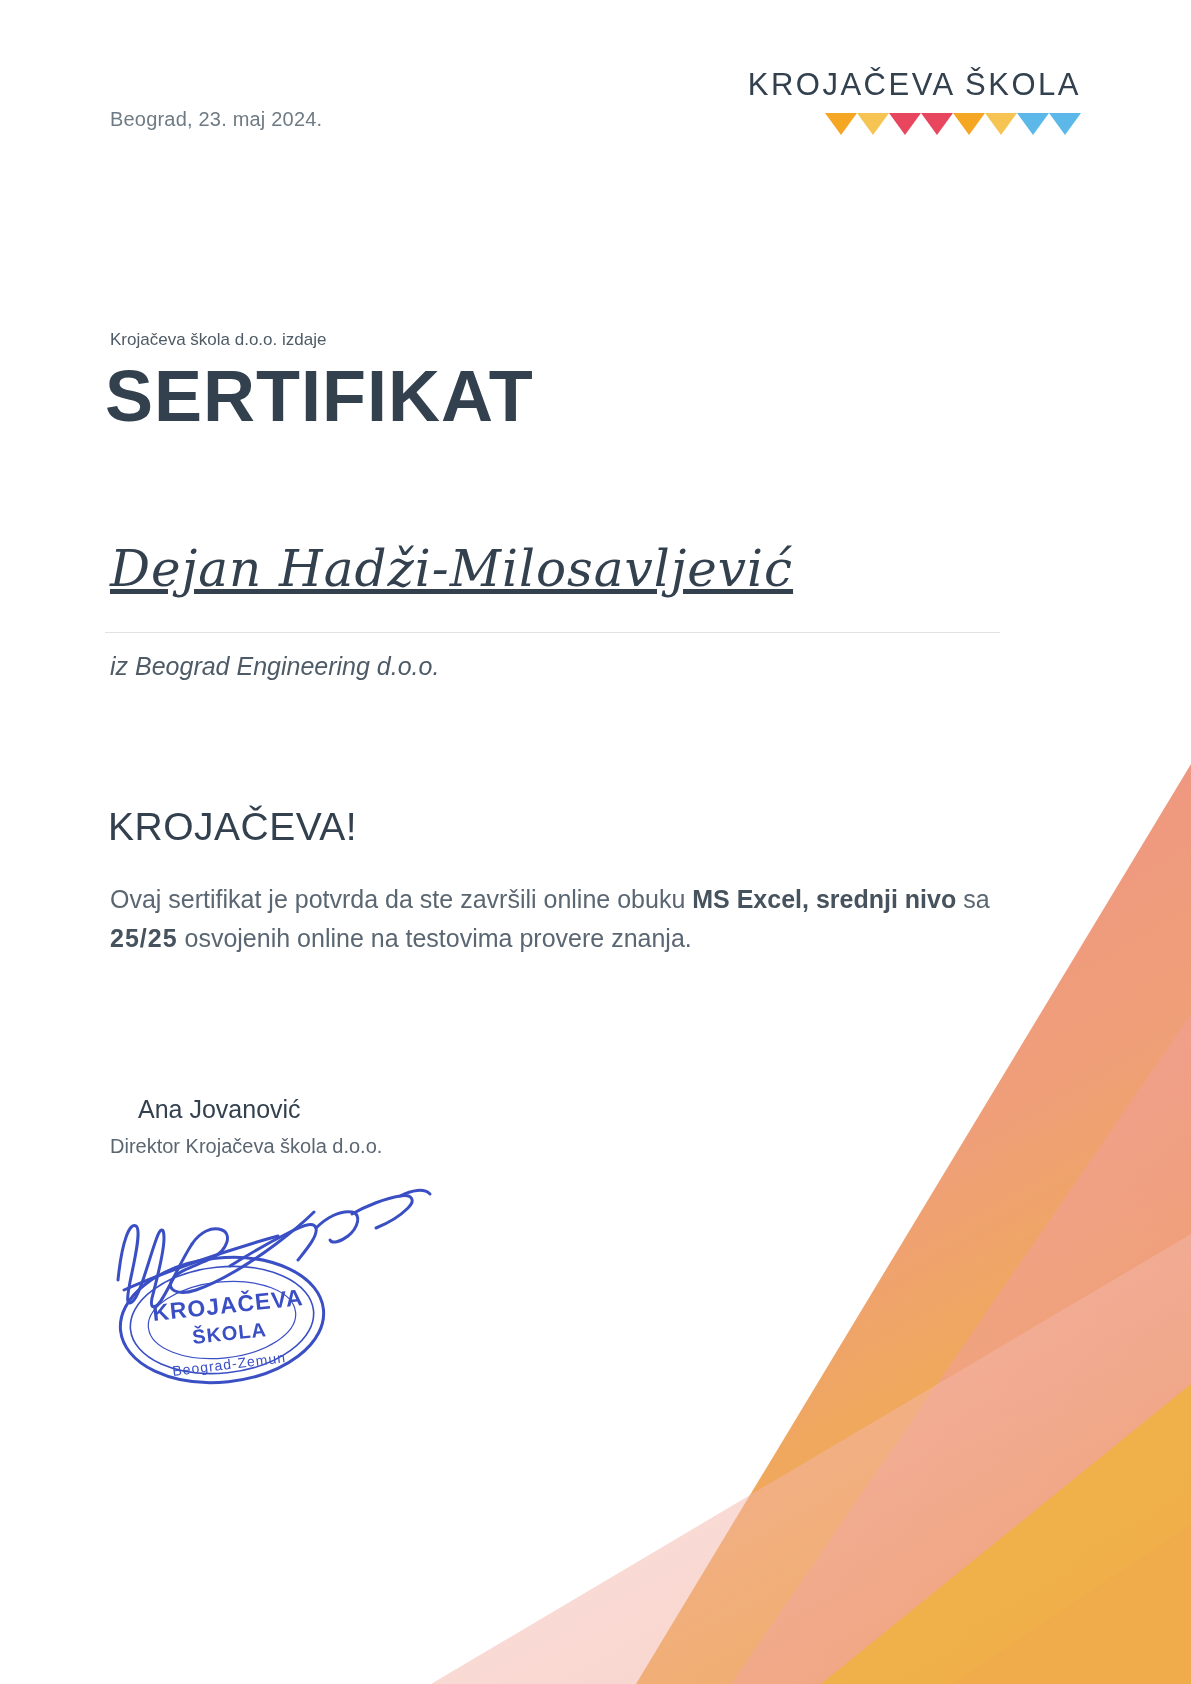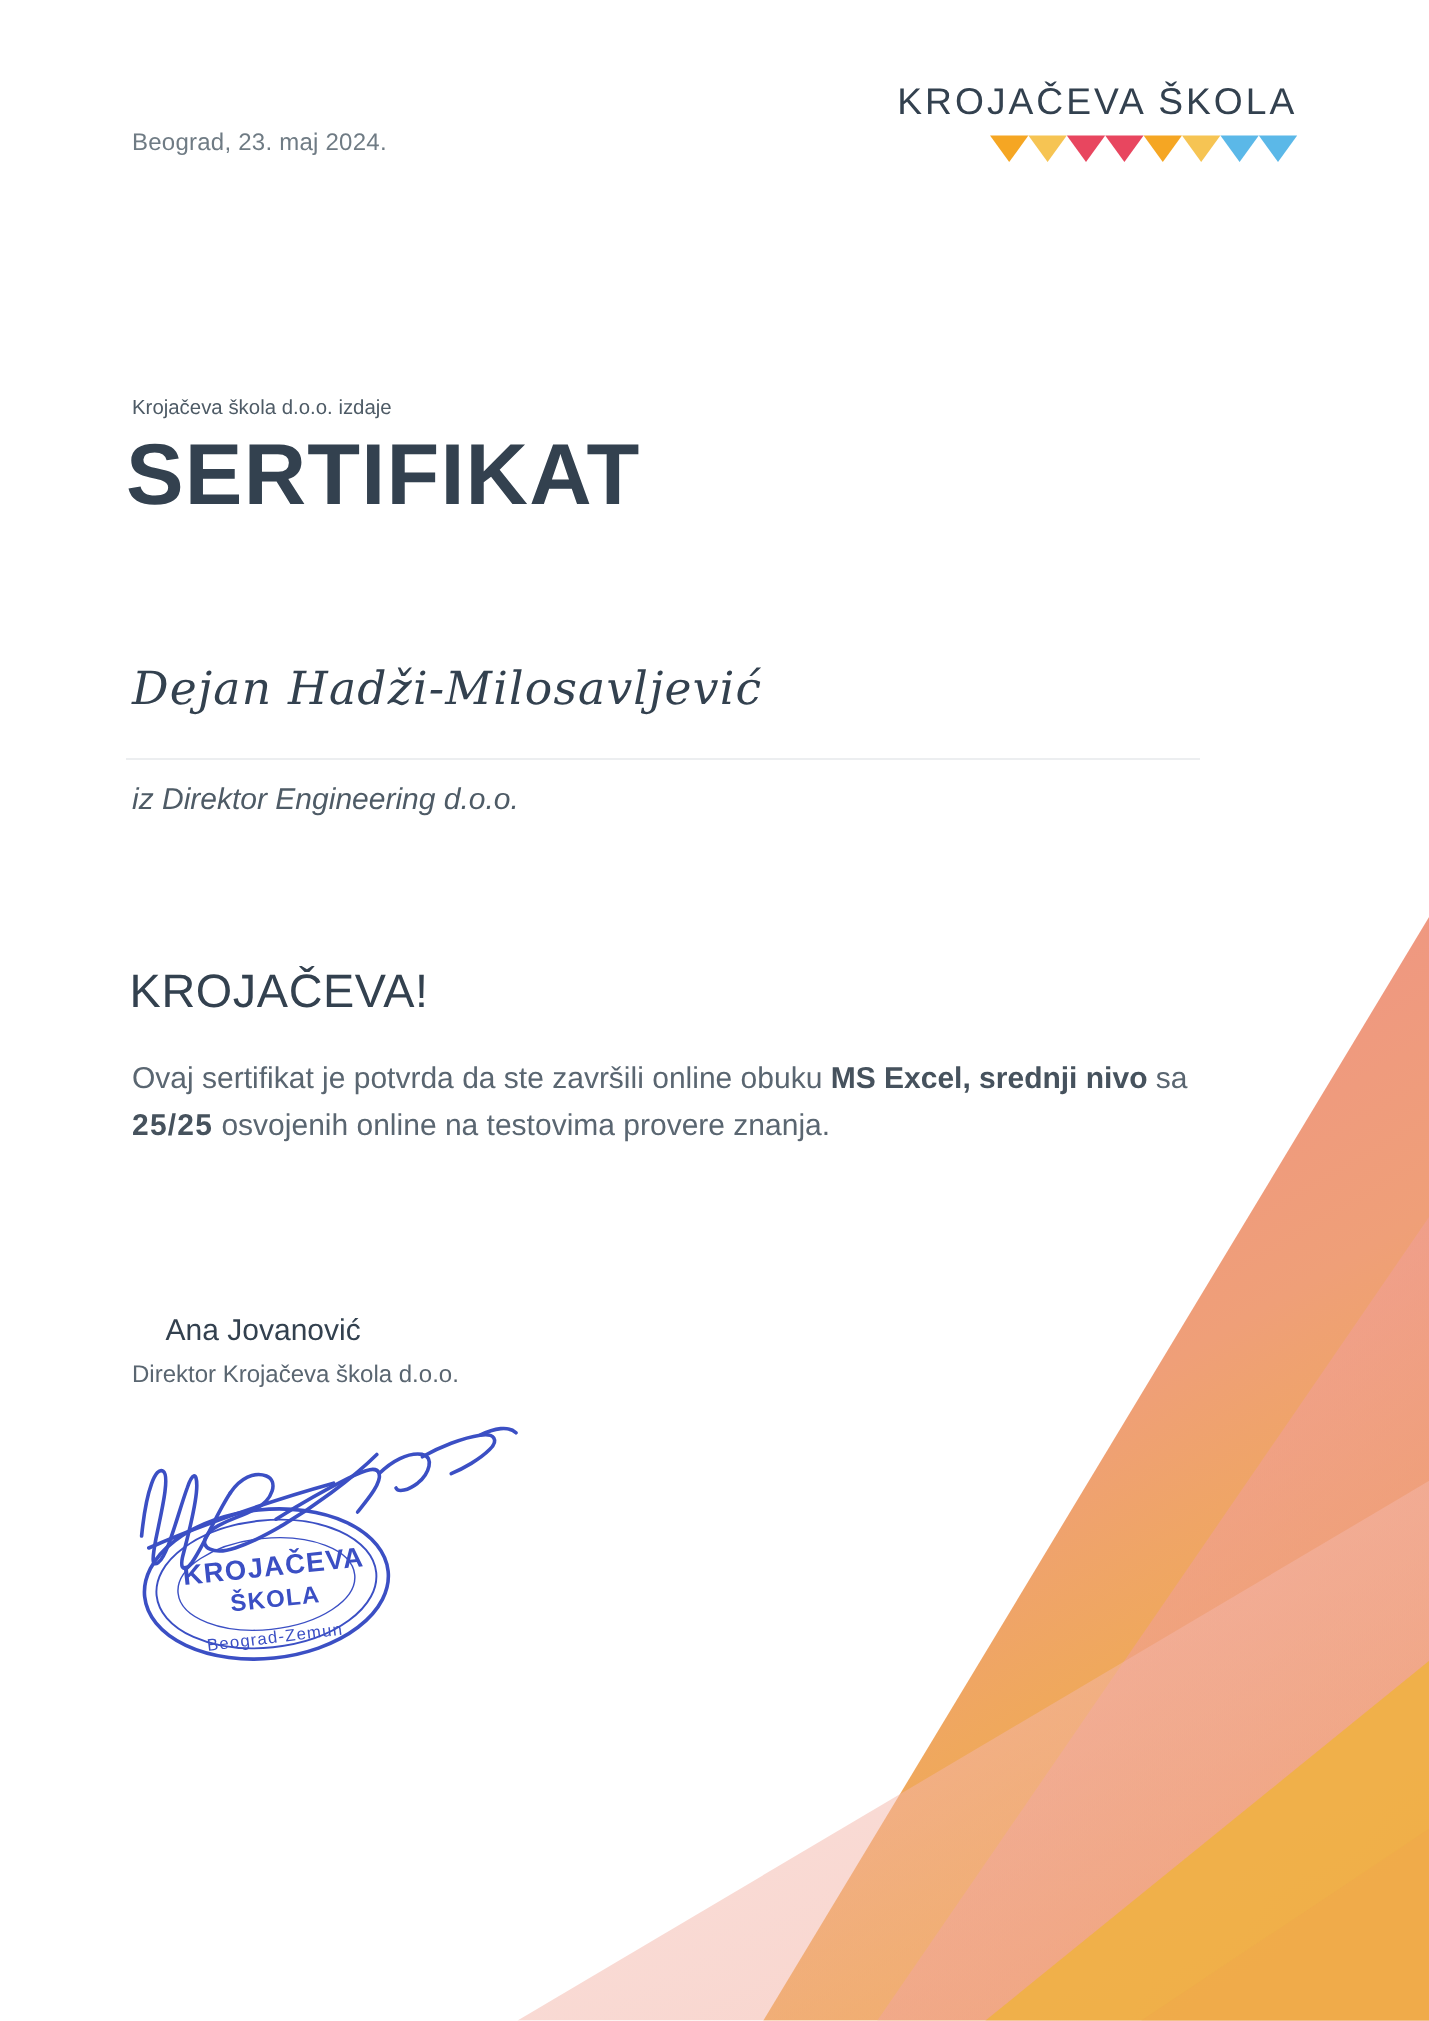--- a/index.html
+++ b/index.html
@@ -83,28 +83,29 @@
     font-size: 72px;
     font-weight: bold;
     color: #33414f;
     letter-spacing: 1px;
   }
 
   
   .recipient {
     position: absolute;
     left: 110px;
-    top: 552px;
+    top: 540px;
     width: 900px;
     font-family: "DejaVu Serif", serif;
     font-style: italic;
-    font-size: 38px;
+    font-size: 50px;
     color: #33414f;
     letter-spacing: 1px;
     white-space: nowrap;
+    text-decoration: underline;
   }
   .recipient-rule {
     position: absolute;
     left: 105px;
     top: 632px;
     width: 895px;
     height: 1px;
     background: #dfe3e6;
   }
   .company {
@@ -217,21 +218,21 @@
       <span class="tri" style="border-top-color:#5bb8e8"></span>
       <span class="tri" style="border-top-color:#5bb8e8"></span>
     </div>
   </div>
 
   <div class="issuer">Krojačeva škola d.o.o. izdaje</div>
   <div class="title">SERTIFIKAT</div>
 
   <div class="recipient">Dejan Hadži-Milosavljević</div>
   <div class="recipient-rule"></div>
-  <div class="company">iz Direktor Engineering d.o.o.</div>
+  <div class="company">iz Beograd Engineering d.o.o.</div>
 
   <div class="congrats">KROJAČEVA!</div>
   <div class="body-text">
     <span>Ovaj sertifikat je potvrda da ste završili online obuku </span><b>MS Excel, srednji nivo</b><span> sa </span><span class="score">25/25</span><span> osvojenih online na testovima provere znanja.</span>
   </div>
 
   <div class="signer-name">Ana Jovanović</div>
   <div class="signer-role">Direktor Krojačeva škola d.o.o.</div>
 
   <div class="sig-area">

